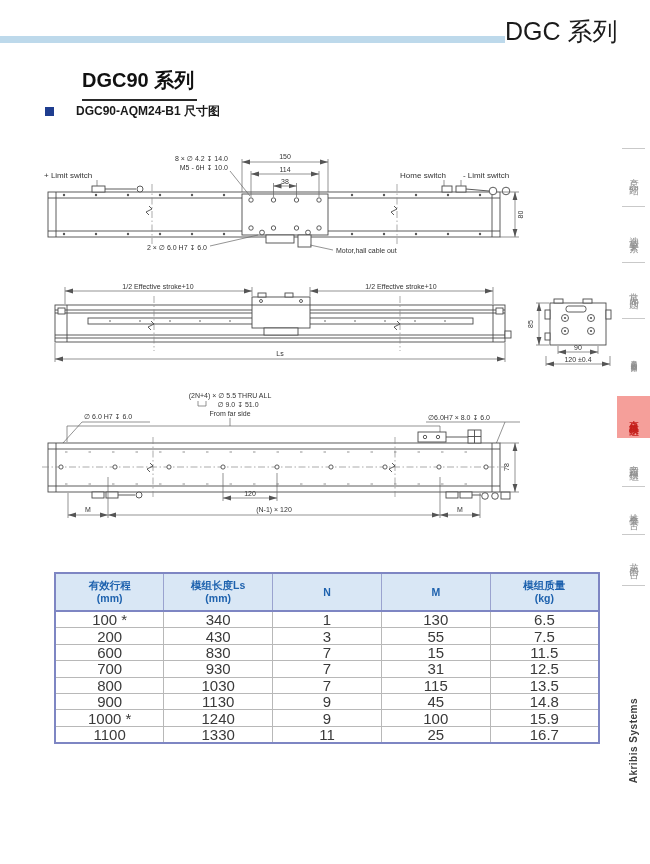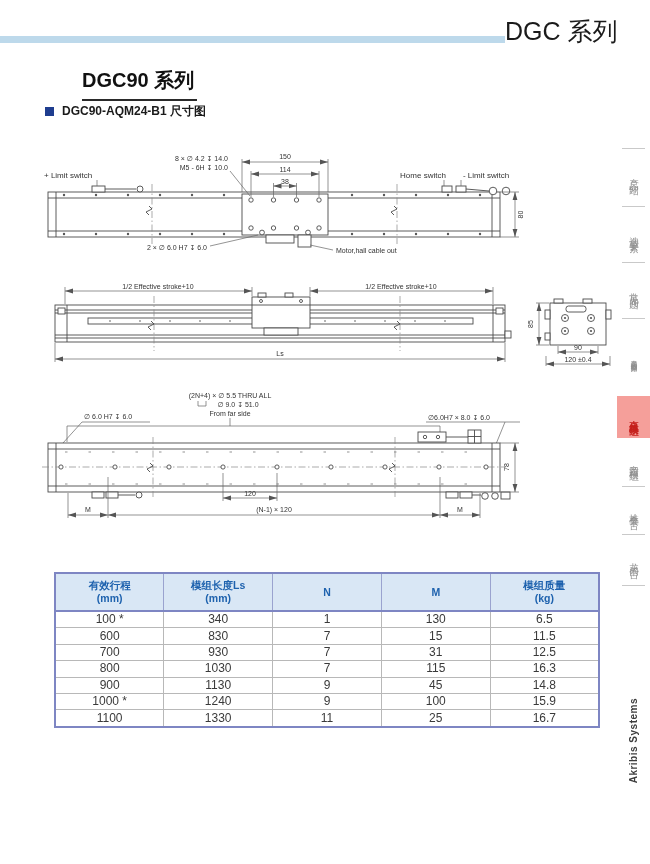--- a/index.html
+++ b/index.html
@@ -7,21 +7,21 @@
        font-family:"Liberation Sans","DejaVu Sans",sans-serif;color:#222;}
 
   
   .top-rule{position:absolute;top:36px;height:7px;background:#bdd9eb;}
   #ruleL{left:0;width:505px;}
   #ruleR{left:617px;width:33px;}
   .top-title{position:absolute;top:15px;left:505px;width:112px;text-align:left;
              font-size:25px;color:#1a1a1a;white-space:nowrap;}
   .section-title{position:absolute;left:45px;top:67px;font-size:20px;font-weight:bold;
                  color:#111;padding:0 3px 5px 0;border-bottom:2px solid #2a2a2a;margin-left:37px;}
-  .sub-title{position:absolute;left:45px;top:103px;display:flex;align-items:center;gap:8px;
+  .sub-title{position:absolute;left:45px;top:103px;display:flex;align-items:center;gap:22px;
              font-size:12px;font-weight:bold;color:#1a1a1a;}
   .bullet{width:9px;height:9px;background:#1f3d8f;flex:0 0 auto;}
 
   
   svg.draw{position:absolute;left:40px;}
   #svg1{top:148px;} #svg2{top:283px;} #svg3{top:385px;}
   svg text{font-family:"Liberation Sans","DejaVu Sans",sans-serif;fill:#333;}
   .dt{font-size:7px;}
   .lb{font-size:8px;}
   .s{stroke:#4a4a4a;stroke-width:0.9;fill:none;}
@@ -29,21 +29,21 @@
   .d{stroke:#666;stroke-width:0.7;fill:none;}
   .cl{stroke:#888;stroke-width:0.7;fill:none;stroke-dasharray:7 2.5 1.5 2.5;}
   .dots{fill:#555;stroke:none;}
 
   
   .spec-table{position:absolute;left:54px;top:572px;width:546px;border-collapse:collapse;
               table-layout:fixed;border:2px solid #7e86c3;padding-left:28px;}
   .spec-table th{background:#d9e7f5;color:#1e62ae;font-size:10.5px;font-weight:bold;
                  height:36px;padding:0;border:1px solid #9aa3cf;border-bottom:2px solid #7e86c3;
                  line-height:13px;}
-  .spec-table td{font-size:12px;color:#3a3a3a;text-align:center;height:15.4px;padding:0;
+  .spec-table td{font-size:15px;color:#3a3a3a;text-align:center;height:15.4px;padding:0;
                  border:1px solid #b8b8b8;line-height:15px;}
   .h2:empty{display:none;}
 
   
   .sidebar{position:absolute;left:617px;top:0;width:33px;height:864px;background:#fff;}
   .side-sep{position:absolute;left:5px;width:23px;border-top:1px solid #c9c9c9;height:0;}
   .side-item{position:absolute;left:0;width:33px;display:flex;align-items:center;
              justify-content:center;cursor:pointer;}
   .side-item span{writing-mode:vertical-rl;text-orientation:upright;color:#8f8f8f;
                   font-size:9.5px;letter-spacing:2.5px;}
@@ -418,39 +418,46 @@
   </thead>
   <tbody>
       <tr>
         <td>100 *</td>
         <td>340</td>
         <td>1</td>
         <td>130</td>
         <td>6.5</td>
       </tr>
       <tr>
+        <td>200</td>
+        <td>430</td>
+        <td>3</td>
+        <td>55</td>
+        <td>7.5</td>
+      </tr>
+      <tr>
         <td>600</td>
         <td>830</td>
         <td>7</td>
         <td>15</td>
         <td>11.5</td>
       </tr>
       <tr>
         <td>700</td>
         <td>930</td>
         <td>7</td>
         <td>31</td>
         <td>12.5</td>
       </tr>
       <tr>
         <td>800</td>
         <td>1030</td>
         <td>7</td>
         <td>115</td>
-        <td>16.3</td>
+        <td>13.5</td>
       </tr>
       <tr>
         <td>900</td>
         <td>1130</td>
         <td>9</td>
         <td>45</td>
         <td>14.8</td>
       </tr>
       <tr>
         <td>1000 *</td>

